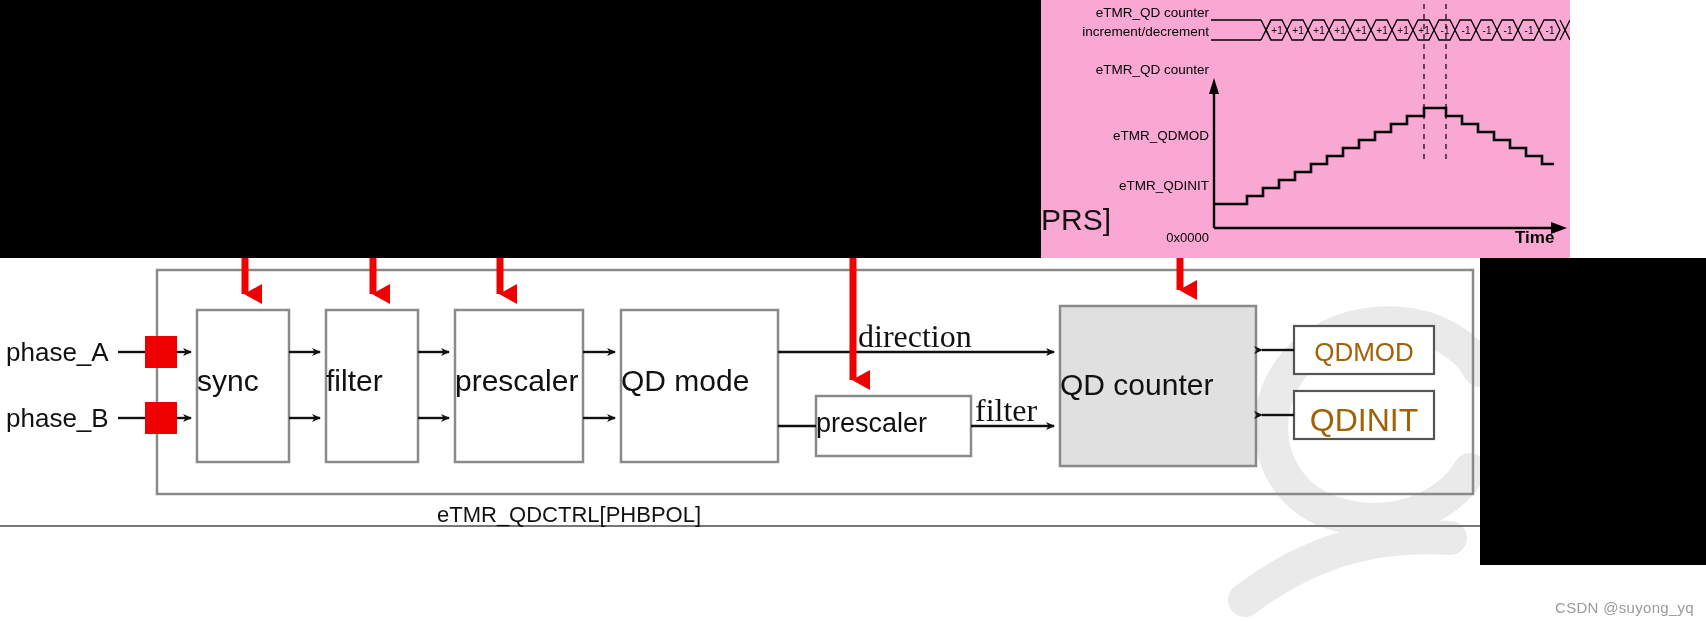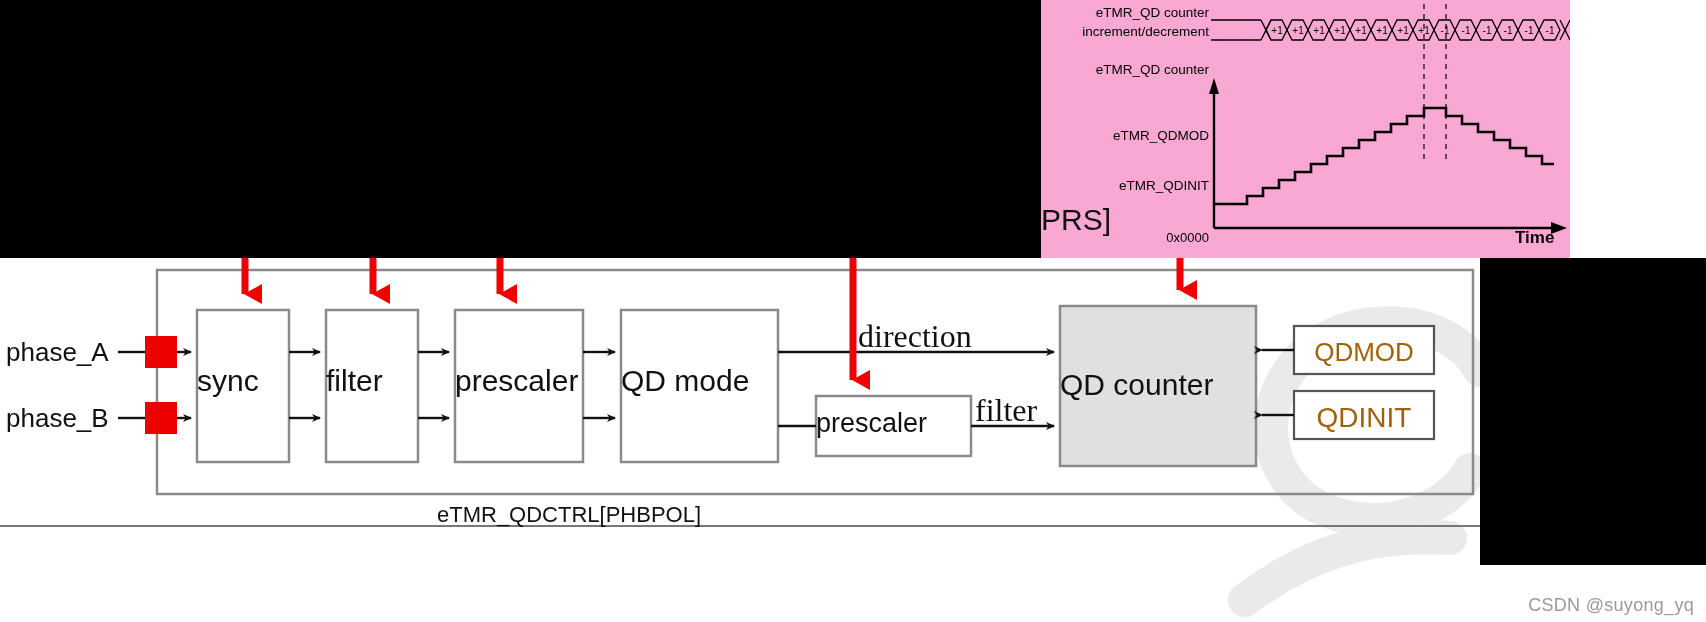--- a/index.html
+++ b/index.html
@@ -14,21 +14,21 @@
   #root { position:absolute; left:0; top:0; width:1706px; height:622px; }
 
   
   .wm-swirl{
     position:absolute; left:1150px; top:300px;
     width:420px; height:330px;
     opacity:.85; pointer-events:none;
   }
   .wm-text{
     position:absolute; right:12px; bottom:8px;
-    font-size:18px; color:#b9b9b9; letter-spacing:.3px;
+    font-size:15px; color:#b9b9b9; letter-spacing:.3px;
     font-family:"Liberation Sans", sans-serif;
   }
 
   
   .black-bar{ position:absolute; background:#000; }
   #bar-topleft{ left:0; top:0; width:1041px; height:258px; }
   #bar-right  { left:1480px; top:258px; width:226px; height:307px; }
 
   
   #inset{
@@ -269,21 +269,21 @@
     </svg>
 
     <div class="blk-label" style="left:197px; top:106px; width:92px;">sync</div>
     <div class="blk-label" style="left:326px; top:106px; width:92px;">filter</div>
     <div class="blk-label" style="left:455px; top:106px; width:128px;">prescaler</div>
     <div class="blk-label" style="left:621px; top:106px; width:157px;">QD mode</div>
     <div class="blk-label" style="left:816px; top:150px; width:155px; font-size:27px;">prescaler</div>
     <div class="blk-label" style="left:1060px; top:110px; width:196px;">QD counter</div>
 
     <div class="reg-label" style="left:1294px; top:79px; width:140px; text-align:center; font-size:26px;">QDMOD</div>
-    <div class="reg-label" style="left:1294px; top:144px; width:140px; text-align:center; font-size:28px;">QDINIT</div>
+    <div class="reg-label" style="left:1294px; top:144px; width:140px; text-align:center; font-size:32px;">QDINIT</div>
 
     <div class="io-label" style="left:6px; top:79px;">phase_A</div>
     <div class="io-label" style="left:6px; top:145px;">phase_B</div>
 
     <div class="sig-label" style="left:858px; top:60px;">direction</div>
     <div class="sig-label" style="left:975px; top:134px;">filter</div>
 
     <div id="ctrl-phbpol">eTMR_QDCTRL[PHBPOL]</div>
 
   </div>

